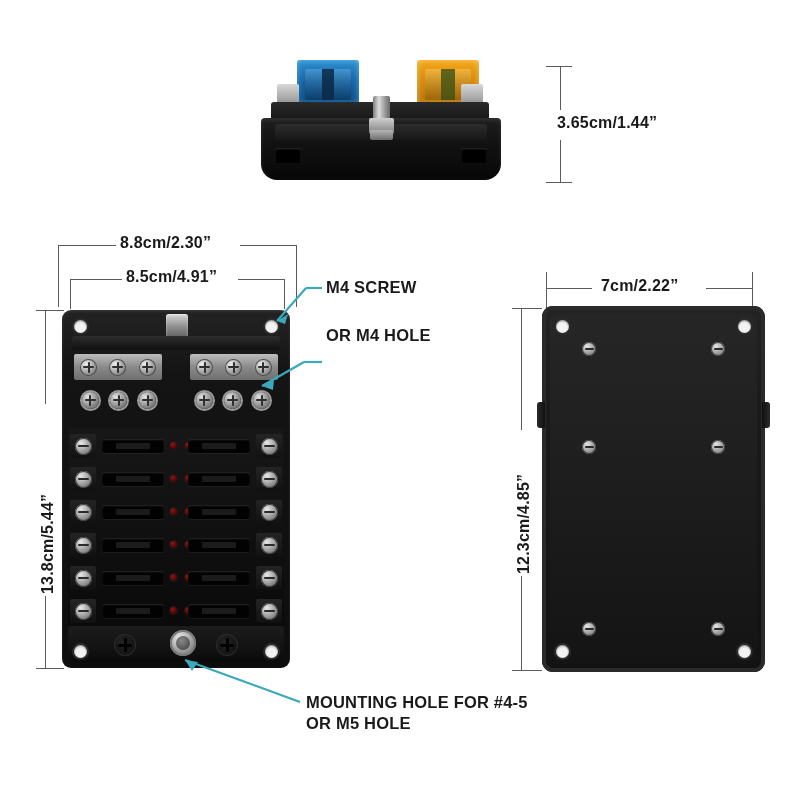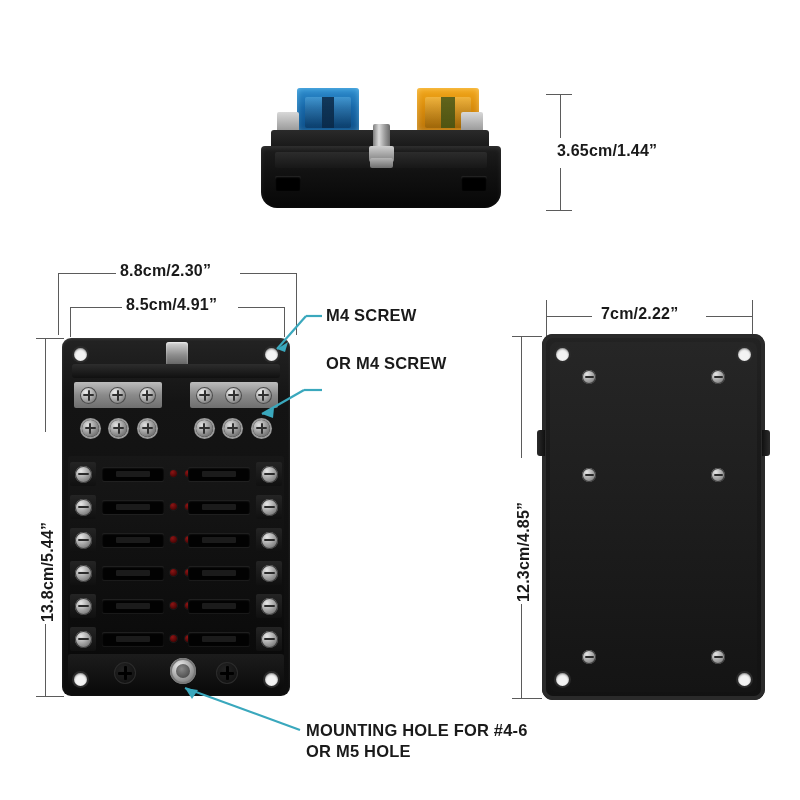--- a/index.html
+++ b/index.html
@@ -3,21 +3,21 @@
 <meta charset="utf-8">
 <style>
   html,body{margin:0;padding:0;}
   body{
     width:800px;height:800px;
     background:#ffffff;
     font-family:"Liberation Sans",sans-serif;
     overflow:hidden;
     position:relative;
   }
-  .stage{position:absolute;left:0;top:0;width:800px;height:724px;margin-top:28px;}
+  .stage{position:absolute;left:0;top:0;width:800px;height:724px;}
   .abs{position:absolute;}
 
   
   .dim-label{
     font-size:16px;font-weight:bold;color:#1a1a1a;
     white-space:nowrap;letter-spacing:.2px;
   }
   .callout-label{
     font-size:16.5px;font-weight:bold;color:#1a1a1a;
     line-height:21px;white-space:nowrap;letter-spacing:.2px;
@@ -450,21 +450,21 @@
     <polygon points="262,386 274,380 273,390" fill="#3aa8bd"></polygon>
     <line x1="304" y1="362" x2="322" y2="362" stroke="#3aa8bd" stroke-width="2.2"></line>
 
     <line x1="185" y1="660" x2="300" y2="702" stroke="#3aa8bd" stroke-width="2.2"></line>
     <polygon points="185,660 198,662 192,671" fill="#3aa8bd"></polygon>
   </svg>
 
   <div class="callout-label abs" style="left:326px;top:277px;">M4 SCREW</div>
 
   <div class="abs" style="left:326px;top:325px;">
-    <div class="callout-label">OR M4 SCREW</div>
+    <div class="callout-label">OR M4 HOLE</div>
   </div>
 
   <div class="abs" style="left:306px;top:692px;">
-    <div class="callout-label">MOUNTING HOLE FOR #4-6</div>
+    <div class="callout-label">MOUNTING HOLE FOR #4-5</div>
     <div class="callout-label">OR M5 HOLE</div>
   </div>
 
 </div>
 
 </body></html>

